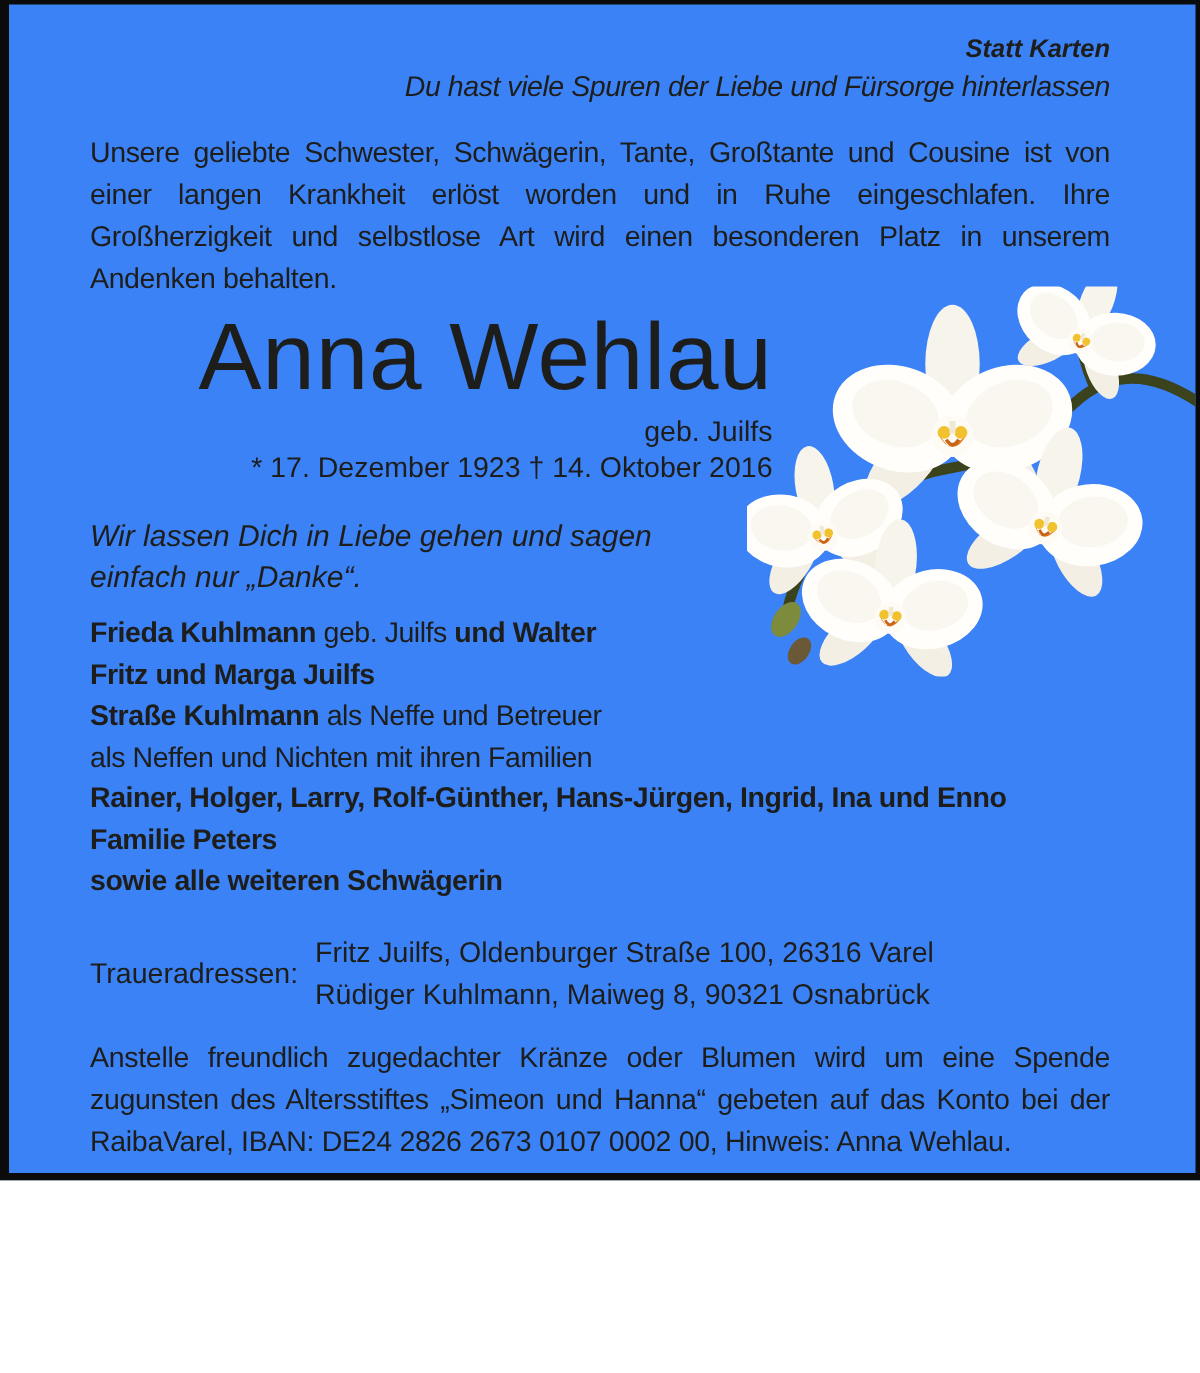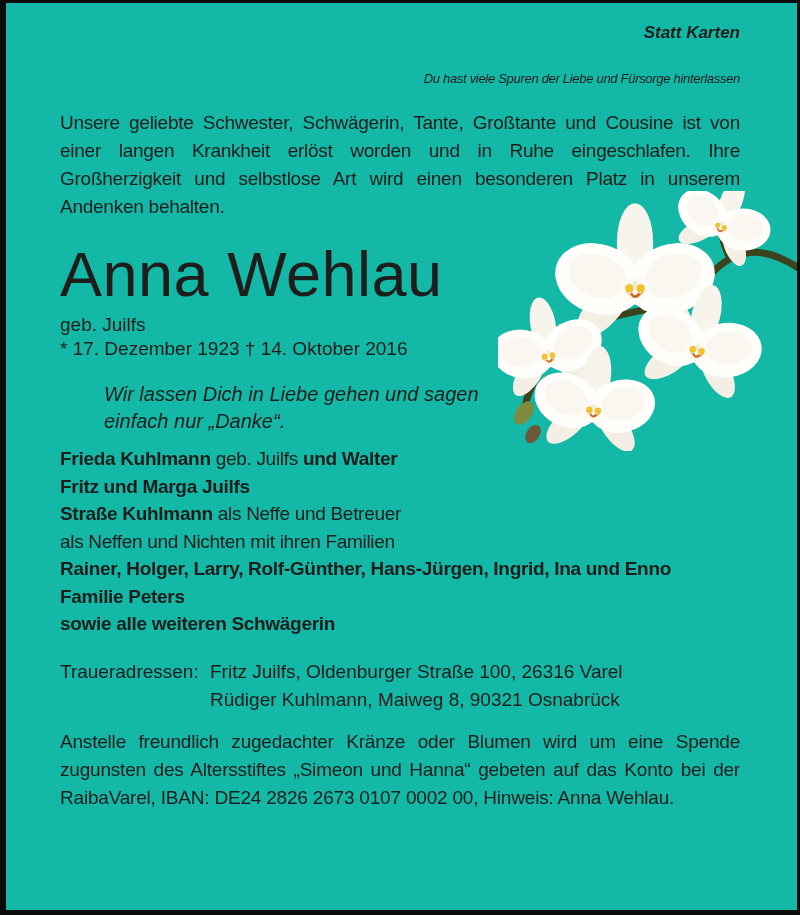--- a/index.html
+++ b/index.html
@@ -1,35 +1,35 @@
 <!DOCTYPE html>
 <html><head>
 <meta charset="utf-8">
 <style>
   html,body{margin:0;padding:0;background:#fff;}
   .page{
-    width:800px;height:915px;box-sizing:border-box;position:relative;overflow:hidden;
-    background:#14b8a6;
+    width:800px;height:787px;box-sizing:border-box;position:relative;overflow:hidden;
+    background:#3b82f6;
     border-left:6px solid #0b0b0b;border-top:3px solid #0b0b0b;
     border-right:3px solid #0b0b0b;border-bottom:5px solid #0b0b0b;
     padding:14px 57px 0 54px;
     font-family:"Liberation Sans",sans-serif;color:#1d1d1b;
   }
   .statt{margin-top:6px;text-align:right;font-style:italic;font-weight:bold;font-size:17px;line-height:20px;}
-  .epigraph{margin-top:22px;text-align:right;font-style:italic;font-size:13px;line-height:28px;letter-spacing:-0.3px;}
+  .epigraph{margin-top:2px;text-align:right;font-style:italic;font-size:19px;line-height:28px;letter-spacing:-0.3px;}
   .intro{margin:16px 0 0;text-align:justify;font-size:19px;line-height:28px;letter-spacing:-0.25px;}
-  .name-block{width:455px;margin-top:16px;text-align:left;}
+  .name-block{width:455px;margin-top:0;text-align:right;}
   .name{font-size:63px;line-height:74px;letter-spacing:0.5px;white-space:nowrap;}
   .maiden{font-size:19px;line-height:24px;margin-top:2px;}
   .dates{font-size:19px;line-height:24px;}
-  .farewell{margin-top:20px;font-style:italic;font-size:20px;line-height:27px;width:440px;margin-left:44px;}
+  .farewell{margin-top:20px;font-style:italic;font-size:20px;line-height:27px;width:440px;}
   .mourners{margin-top:10px;font-size:19px;line-height:27.5px;letter-spacing:-0.3px;}
   .mourner-line{white-space:nowrap;}
   .mourner-line .b{font-weight:bold;}
-  .addresses{display:flex;margin-top:20px;font-size:19px;line-height:28px;}
+  .addresses{display:flex;margin-top:20px;font-size:19px;line-height:28px;align-items:center;}
   .addr-label{white-space:pre;}
   .addr-lines{margin-left:6px;}
   .para{margin:14px 0 0;text-align:justify;font-size:19px;line-height:28px;letter-spacing:-0.2px;}
   .orchid{position:absolute;left:492px;top:188px;width:305px;height:260px;}
 </style>
 </head>
 <body>
 
 <div class="page">
 

